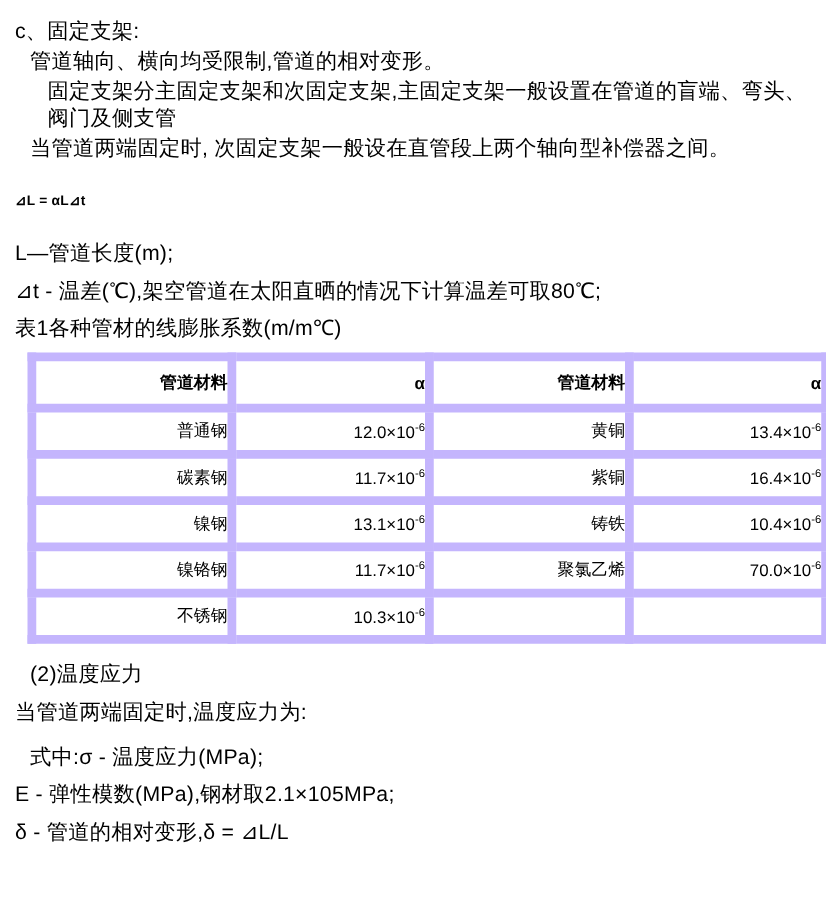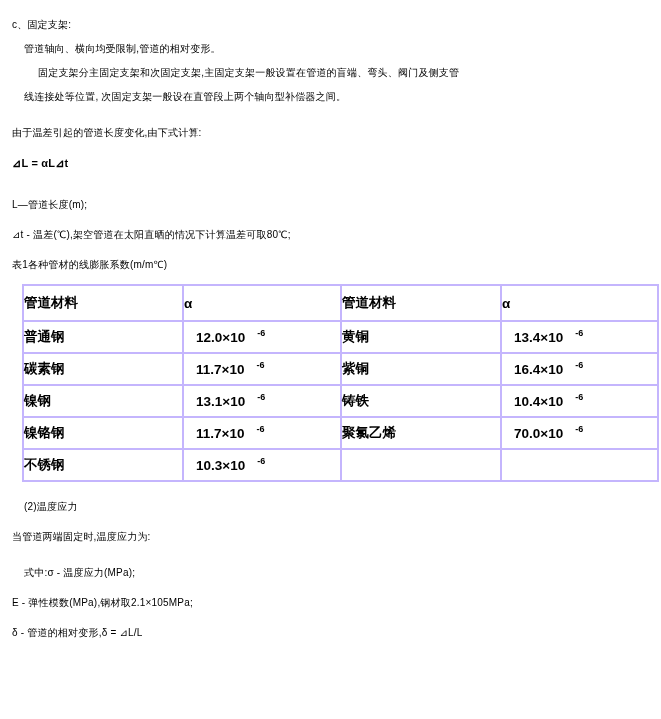--- a/index.html
+++ b/index.html
@@ -17,82 +17,81 @@
     overflow: hidden;
   }
   .page {
     padding: 14px 10px 0 12px;
     box-sizing: border-box;
     width: 661px;
   }
   p {
     margin: 0 0 0 0;
     line-height: 22px;
-    font-size: 10px;
+    font-size: 17px;
     letter-spacing: 0.2px;
   }
   .para {
     margin-bottom: 2px;
   }
   .indent1 { text-indent: 0; padding-left: 12px; }
   .indent2 { text-indent: 0; padding-left: 26px; }
-  .bold { font-weight: bold; margin-left: 12px; }
+  .bold { font-weight: normal; }
   .gap-s { height: 6px; }
   .gap-l { height: 14px; }
 
   table.tbl {
     border-collapse: collapse;
     width: 635px;
     margin: 8px 0 0 10px;
     table-layout: fixed;
   }
   table.tbl td, table.tbl th {
-    border: 2px solid #c4b5fd;
-    text-align: left;
+    border: 7px solid #c4b5fd;
+    text-align: right;
     vertical-align: middle;
     font-size: 13.5px;
     padding: 0;
     height: 30px;
   }
   table.tbl th {
     font-weight: bold;
     height: 34px;
   }
   .col-a { width: 160px; }
   .col-b { width: 158px; }
   .col-c { width: 160px; }
   .col-d { width: 157px; }
   sup {
     font-size: 9px;
     vertical-align: super;
     line-height: 0;
   }
   .nowrap { white-space: nowrap; }
-  .matname { font-weight: bold; }
+  .matname { font-weight: normal; }
   .formula {
     font-weight: bold;
     font-size: 11px;
   }
 </style>
 </head>
 <body>
 
 <div class="page">
 
   <p class="para">c、固定支架:</p>
   <p class="para indent1">管道轴向、横向均受限制,管道的相对变形。</p>
   <p class="para indent2">固定支架分主固定支架和次固定支架,主固定支架一般设置在管道的盲端、弯头、阀门及侧支管</p>
-  <p class="para indent1">线连接处等位置, 次固定支架一般设在直管段上两个轴向型补偿器之间。</p>
+  <p class="para indent1">当管道两端固定时, 次固定支架一般设在直管段上两个轴向型补偿器之间。</p>
 
   <div class="gap-s"></div>
 
 
   <div class="gap-s"></div>
 
-  <p class="para">由于温差引起的管道长度变化,由下式计算:</p>
 
   <div class="gap-s"></div>
 
   <p class="para formula">⊿L = αL⊿t</p>
 
   <div class="gap-s"></div>
 
 
   <div class="gap-s"></div>
 

